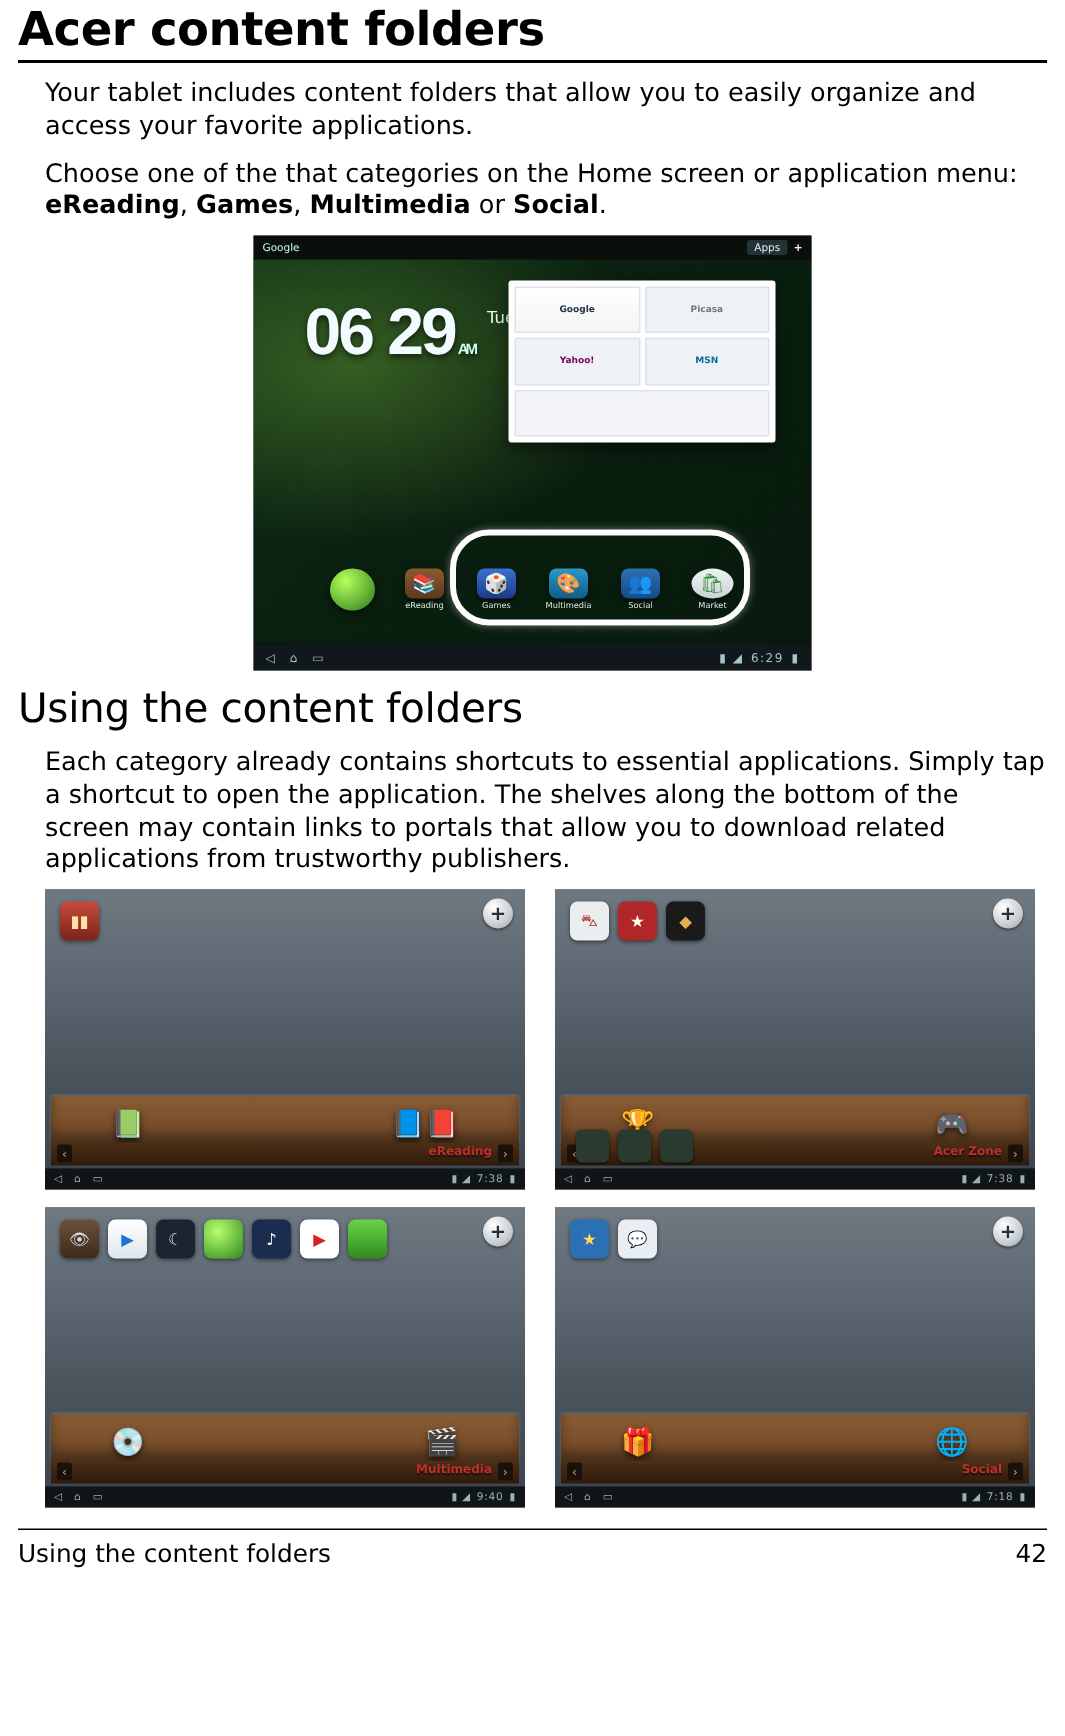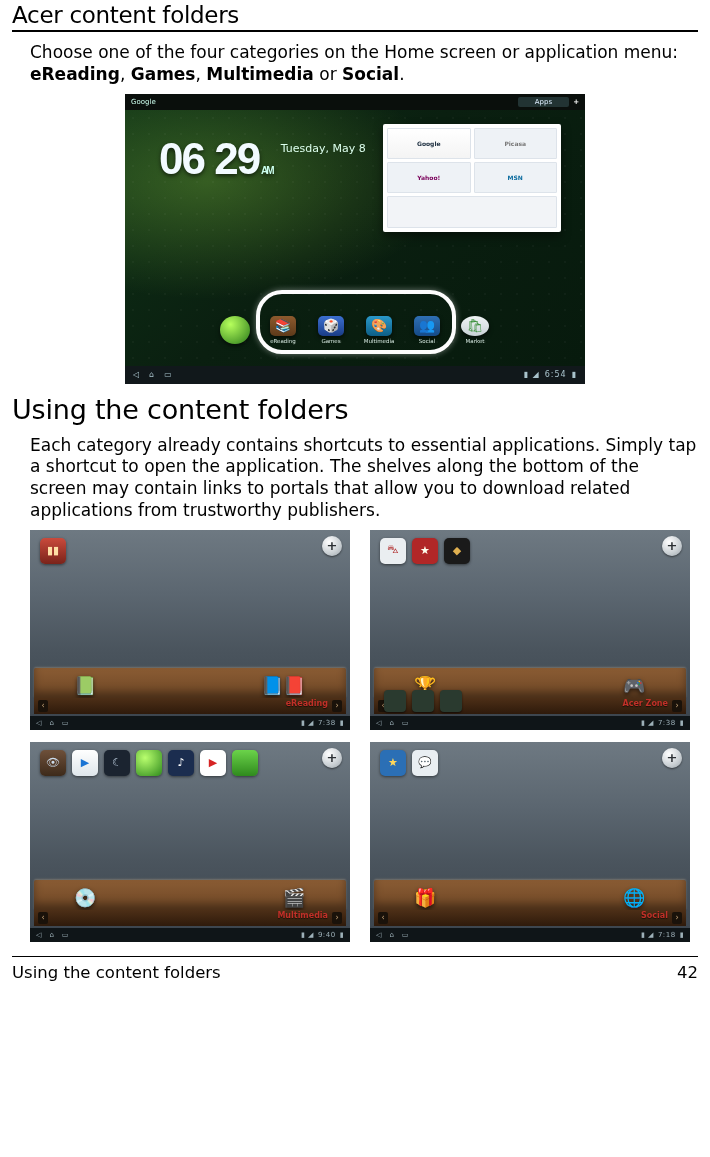--- a/index.html
+++ b/index.html
@@ -8,22 +8,22 @@
     font-family: "Segoe UI", Frutiger, "Frutiger Linotype", "Dejavu Sans", "Helvetica Neue", Arial, sans-serif;
     background: #fff;
     color: #000;
     width: 710px;
   }
   .page {
     padding: 0 12px 10px 12px;
     box-sizing: border-box;
   }
   h1.section-title {
-    font-size: 23px;
-    font-weight: 400;
+    font-size: 31px;
+    font-weight: 700;
     margin: 2px 0 2px 0;
     padding-bottom: 2px;
     border-bottom: 2.5px solid #000;
     letter-spacing: -0.3px;
   }
   h2.subsection-title {
     font-size: 27px;
     font-weight: 400;
     margin: 10px 0 6px 0;
     letter-spacing: -0.2px;
@@ -35,39 +35,39 @@
   }
   .body-text .strong { font-weight: 700; }
   .hero-container {
     display: flex;
     justify-content: center;
     margin: 6px 0 10px 0;
   }
 
   
   .tablet-hero {
-    width: 460px;
+    width: 372px;
     height: 290px;
     background: #000;
     display: flex;
     flex-direction: column;
     overflow: hidden;
   }
   .hero-top {
     height: 16px;
     background: #0a0f0c;
     display: flex;
     justify-content: space-between;
     align-items: center;
     padding: 0 6px;
     font-size: 7px;
     color: #cfe;
   }
   .hero-top .right { display:flex; gap:4px; align-items:center; }
-  .apps-pill { background:#233; padding:1px 17px; border-radius:2px; font-size:7px; color:#def;}
+  .apps-pill { background:#233; padding:1px 5px; border-radius:2px; font-size:7px; color:#def;}
   .plus-mini { color:#fff; font-weight:bold; }
   .hero-body {
     flex: 1;
     position: relative;
     background:
       radial-gradient(ellipse at 18% 28%, rgba(180,255,80,0.25), transparent 45%),
       linear-gradient(135deg, #0e3016 0%, #0a1f10 45%, #071a0d 100%);
     overflow:hidden;
   }
   
@@ -278,23 +278,24 @@
     font-size:16.5px;
   }
 </style>
 </head>
 <body>
 
 <div class="page">
 
   <h1 class="section-title">Acer content folders</h1>
 
+  <p class="body-text">Your tablet includes content folders that allow you to easily organize and access your favorite applications.</p>
 
   <p class="body-text">
-    <span>Choose one of the four categories on the Home screen or application menu: </span><span class="strong">eReading</span>, <span class="strong">Games</span>, <span class="strong">Multimedia</span><span> or </span><span class="strong">Social</span><span>.</span>
+    <span>Choose one of the that categories on the Home screen or application menu: </span><span class="strong">eReading</span>, <span class="strong">Games</span>, <span class="strong">Multimedia</span><span> or </span><span class="strong">Social</span><span>.</span>
   </p>
 
   <div class="hero-container">
     <div class="tablet-hero">
       <div class="hero-top">
         <span>Google</span>
         <span class="right">
           <span class="apps-pill">Apps</span>
           <span class="plus-mini">+</span>
         </span>
@@ -346,21 +347,21 @@
         <div class="highlight-pill"></div>
       </div>
       <div class="hero-navbar">
         <span class="navL">
           <span>◁</span>
           <span>⌂</span>
           <span>▭</span>
         </span>
         <span class="navR">
           <span>▮ ◢</span>
-          <span>6:54</span>
+          <span>6:29</span>
           <span>▮</span>
         </span>
       </div>
     </div>
   </div>
 
 
   <h2 class="subsection-title">Using the content folders</h2>
 
   <p class="body-text">Each category already contains shortcuts to essential applications. Simply tap a shortcut to open the application. The shelves along the bottom of the screen may contain links to portals that allow you to download related applications from trustworthy publishers.</p>

